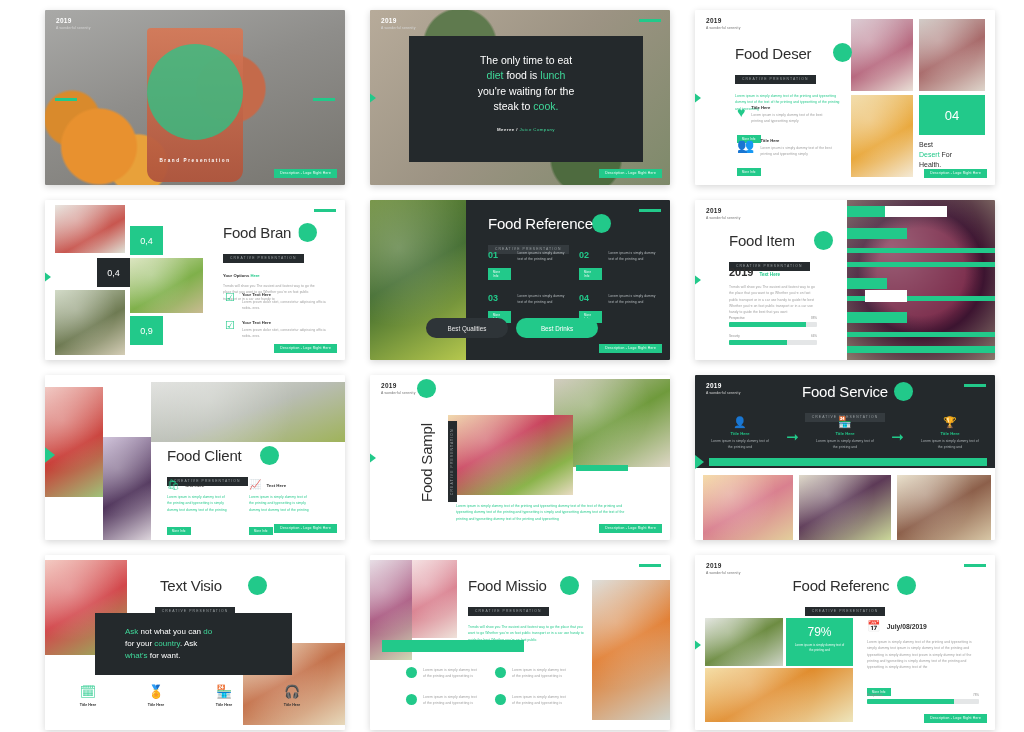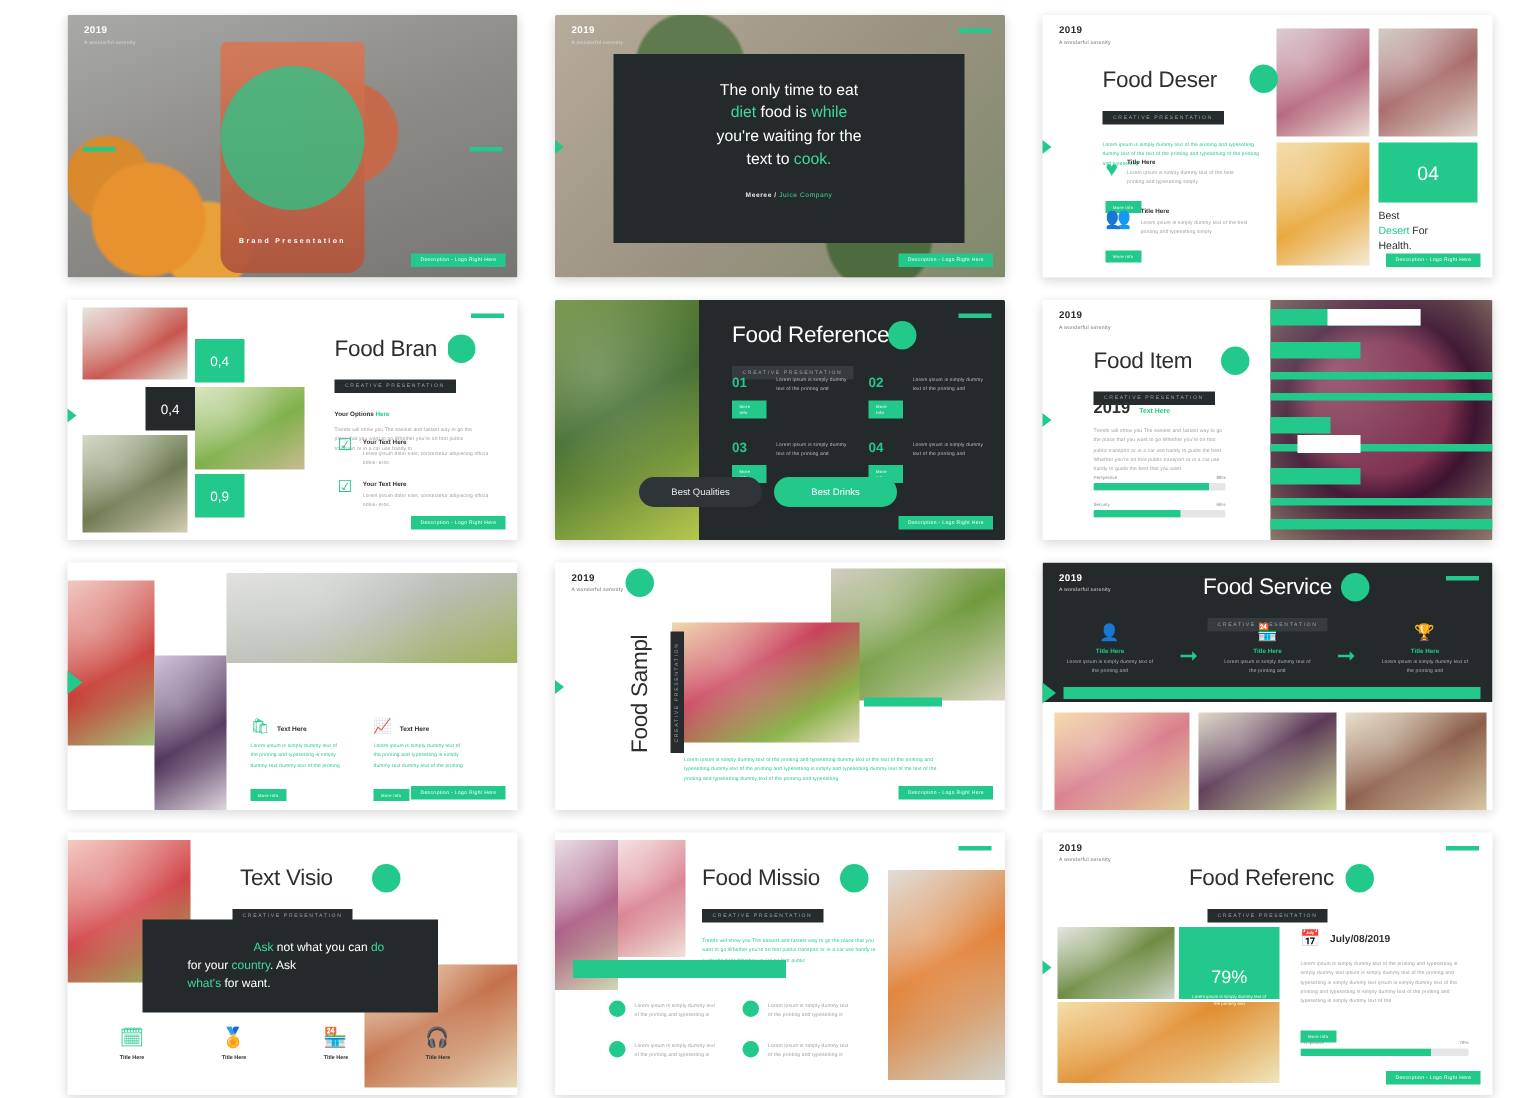--- a/index.html
+++ b/index.html
@@ -116,23 +116,23 @@
       <div class="y">2019</div>
       <div class="s">A wonderful serenity</div>
     </div>
     <div class="side-dash"></div>
     <div class="arrow"></div>
     <div class="s2panel">
       <div class="s2q">
         <span>The only time to eat</span><br>
         <span class="g">diet</span>
         <span>food is</span>
-        <span class="g">while</span><br>
+        <span class="g">lunch</span><br>
         <span>you're waiting for the</span><br>
-        <span>text to</span>
+        <span>steak to</span>
         <span class="g">cook.</span>
       </div>
       <div class="s2auth">
         <span>Meeree /</span>
         <span class="g">Juice Company</span>
       </div>
     </div>
     <div class="badge">Description - Logo Right Here</div>
   </div>
 
@@ -317,20 +317,27 @@
           <div class="bar-fill" style="width:66%;"></div>
         </div>
     </div>
   </div>
 
   <div class="slide">
     <div class="ph" style="left:0;top:12px;width:58px;height:110px;background:linear-gradient(150deg,#f0c5bf,#c83a34 55%,#9fc37a);"></div>
     <div class="ph" style="left:58px;top:62px;width:48px;height:103px;background:linear-gradient(150deg,#cdbfd8,#4b2f57 55%,#ded6dd);"></div>
     <div class="ph" style="left:106px;top:7px;width:194px;height:60px;background:linear-gradient(160deg,#dfe0dd,#b9bdb4 50%,#9fb35a);"></div>
     <div class="arrow" style="left:-3px;top:80px;"></div>
+    <div style="position:absolute;left:122px;top:72px;">
+      <div class="ttl">
+        <span class="dot" style="left:93px;top:-1px;"></span>
+        <span class="hl">Food Client</span><span class="hl" style="color:#fff;">s</span>
+      </div>
+      <div style="margin-top:4px;"><span class="subbar">CREATIVE PRESENTATION</span></div>
+    </div>
     <div style="position:absolute;left:122px;top:105px;width:60px;">
       <div style="display:flex;align-items:center;gap:5px;">
         <span class="ic" style="font-size:10px;">🛍</span>
         <span style="font-size:4.4px;font-weight:bold;color:#2f2f2f;">Text Here</span>
       </div>
       <div class="lorem" style="margin-top:4px;"><span class="g">Lorem ipsum is simply dummy text of the printing and typesetting is simply dummy text dummy text of the printing</span></div>
       <div style="margin-top:5px;"><span class="mini-btn">More Info</span></div>
     </div>
     <div style="position:absolute;left:204px;top:105px;width:60px;">
       <div style="display:flex;align-items:center;gap:5px;">
@@ -412,21 +419,21 @@
     <div class="ph" style="left:198px;top:88px;width:102px;height:82px;background:linear-gradient(150deg,#ecdcc0,#c4714a 45%,#e7d9bb);"></div>
     <div style="position:absolute;left:0;right:0;top:22px;text-align:center;">
       <div class="ttl" style="display:inline-block;">
         <span class="dot" style="left:88px;top:-1px;"></span>
         <span class="hl">Text Visio</span><span class="hl" style="color:#fff;">n</span>
       </div>
       <div style="margin-top:3px;"><span class="subbar">CREATIVE PRESENTATION</span></div>
     </div>
     <div style="position:absolute;left:50px;top:58px;width:197px;height:62px;background:#24292c;z-index:4;display:flex;align-items:center;">
       <div style="color:#fff;font-size:8px;line-height:1.5;padding-left:30px;">
-        <span style="color:#3fd99a;margin-left:44px;">Ask</span>
+        <span style="color:#3fd99a;">Ask</span>
         <span>not what you can</span>
         <span style="color:#3fd99a;">do</span><br>
         <span>for your</span>
         <span style="color:#3fd99a;">country</span><span>. Ask</span><br>
         <span style="color:#3fd99a;">what's</span>
         <span>for want.</span>
       </div>
     </div>
     <div style="position:absolute;left:28px;top:130px;display:flex;gap:38px;">
       <div style="text-align:center;width:30px;">
@@ -492,21 +499,21 @@
       <div class="ttl" style="display:inline-block;">
         <span class="dot" style="left:104px;top:-1px;"></span>
         <span class="hl">Food Referenc</span><span class="hl" style="color:#fff;">e</span>
       </div>
       <div style="margin-top:3px;"><span class="subbar">CREATIVE PRESENTATION</span></div>
     </div>
     <div class="arrow" style="top:90px;"></div>
     <div class="ph" style="left:10px;top:63px;width:78px;height:48px;background:linear-gradient(150deg,#e3e5e0,#6d8c42 50%,#cfd5c8);"></div>
     <div class="ph" style="left:10px;top:113px;width:148px;height:54px;background:linear-gradient(150deg,#f4dc9f,#e08b2b 45%,#eee6bd);"></div>
     <div style="position:absolute;left:91px;top:63px;width:67px;height:48px;background:#22c98a;color:#fff;text-align:center;padding-top:7px;box-sizing:border-box;">
-      <div style="font-size:12px;margin-top:19px;">79%</div>
+      <div style="font-size:12px;">79%</div>
       <div style="font-size:3px;line-height:1.7;padding:4px 7px 0;opacity:.9;">Lorem ipsum is simply dummy text of the printing and</div>
     </div>
     <div style="position:absolute;left:172px;top:66px;display:flex;align-items:center;gap:6px;">
       <span class="ic" style="font-size:11px;">📅</span>
       <span style="font-size:6.8px;font-weight:bold;color:#2f2f2f;">July/08/2019</span>
     </div>
     <div class="lorem" style="position:absolute;left:172px;top:84px;width:112px;">Lorem ipsum is simply dummy text of the printing and typesetting is simply dummy text ipsum is simply dummy text of the printing and typesetting is simply dummy text ipsum is simply dummy text of the printing and typesetting is simply dummy text of the printing and typesetting is simply dummy text of the</div>
     <div style="position:absolute;left:172px;top:124px;"><span class="mini-btn">More Info</span></div>
     <div style="position:absolute;left:172px;top:138px;width:112px;">
       <div class="barlab">

